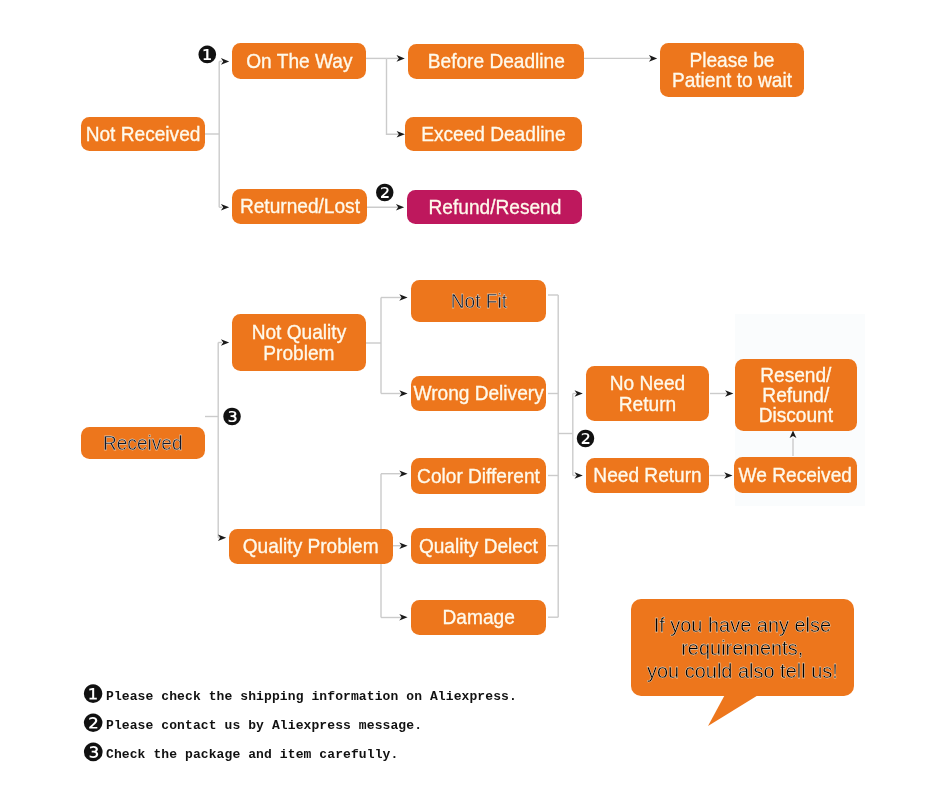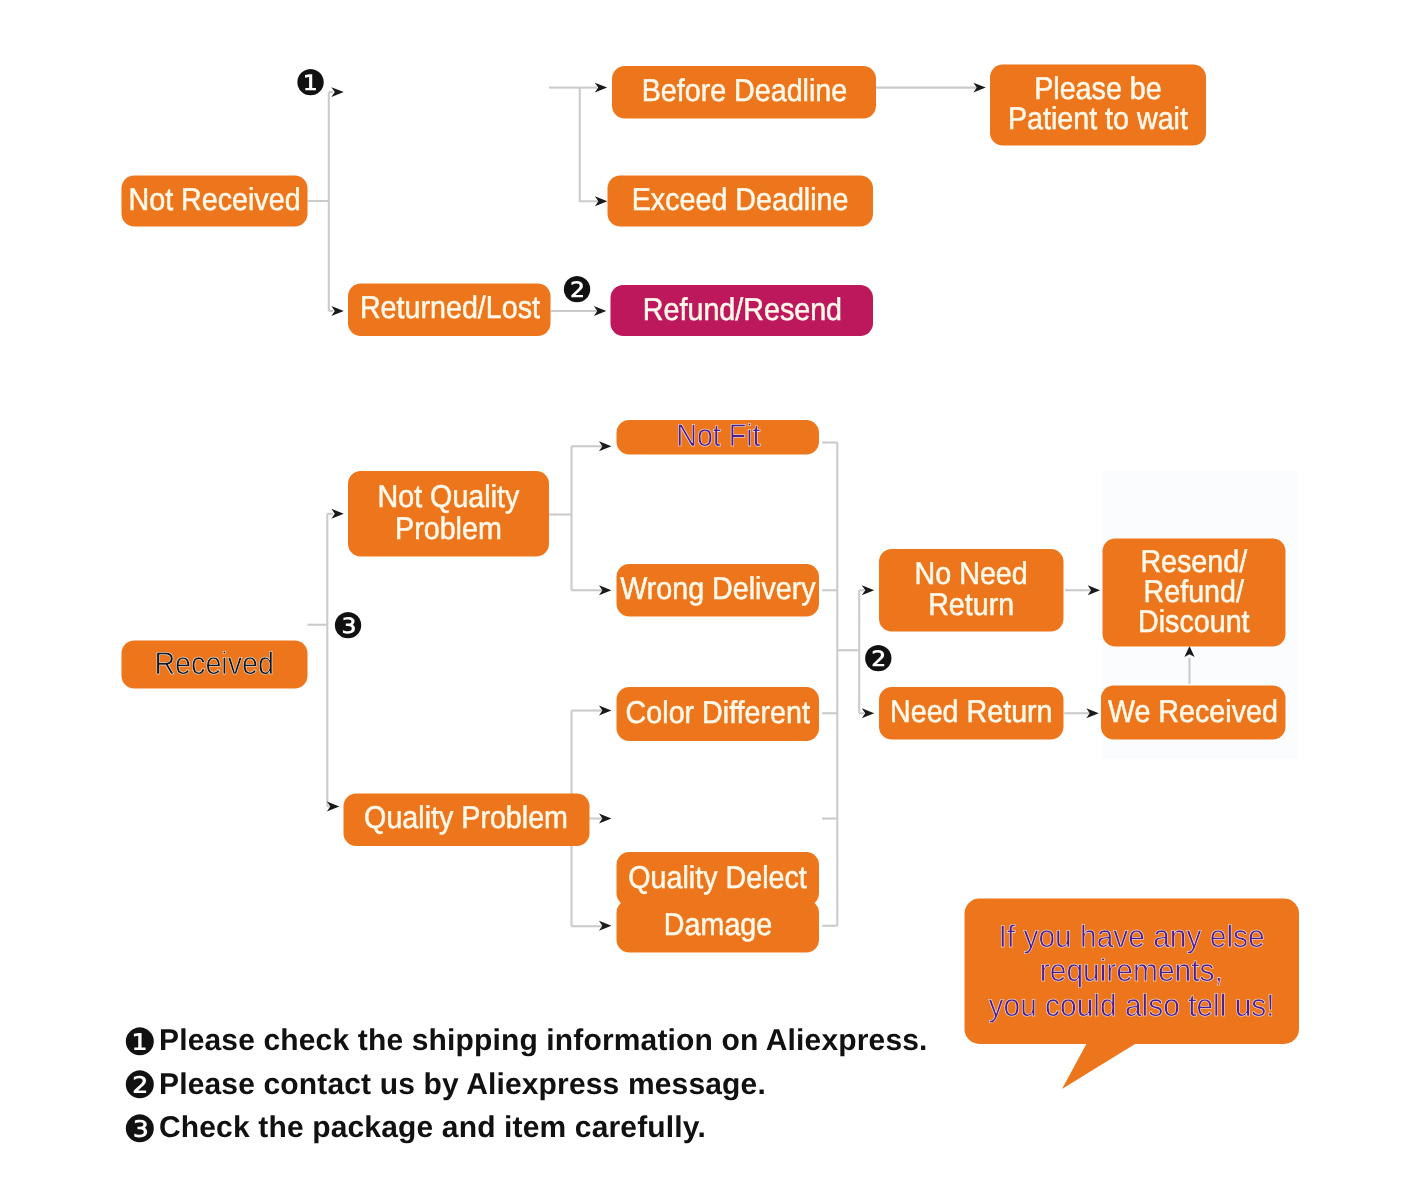--- a/index.html
+++ b/index.html
@@ -58,22 +58,22 @@
   .legend-marker {
     width: 19px; color: #111111;
     font-family: "DejaVu Sans", sans-serif;
     font-size: 25px; line-height: 19px;
     flex: 0 0 auto; margin-right: 5px; margin-left: -1px;
     display: inline-block; text-align: center;
     position: relative; top: 3px;
     transform: translateZ(0);
   }
   .legend-text {
-    font-family: Liberation Sans, sans-serif;
-    font-weight: bold; font-size: 20px; color: #111111;
+    font-family: Liberation Mono, monospace;
+    font-weight: bold; font-size: 13px; color: #111111;
     letter-spacing: 0.1px; white-space: nowrap;
     transform: translateZ(0);
     display: inline-block;
   }
 
   #callout { position: absolute; left: 631px; top: 599px; width: 223px; height: 97px; }
   .bubble-body {
     width: 100%; height: 100%;
     border-radius: 10px;
     background: #ED761C; color: #FEF9EB;
@@ -149,20 +149,23 @@
       <path d="M 733.4 393.5 L 725.1 390.2 L 727.4 393.5 L 725.1 396.8 Z" fill="#1A1A1A"></path>
       <polyline points="709.5,475.5 727,475.5" fill="none" stroke="#CBCBCB" stroke-width="1.4"></polyline>
       <path d="M 732.5 475.5 L 724.2 472.2 L 726.5 475.5 L 724.2 478.8 Z" fill="#1A1A1A"></path>
       <polyline points="793,456 793,438.5" fill="none" stroke="#CBCBCB" stroke-width="1.4"></polyline>
       <path d="M 793 430.6 L 789.6 438 L 793 436.1 L 796.4 438 Z" fill="#1A1A1A"></path>
     </svg>
 
   <div class="node" style="left: 81px; top: 117px; width: 124px; height: 34px; background: rgb(237, 118, 28); color: rgb(254, 249, 235);">
     <span class="nl" style="-webkit-text-stroke: 0.35px rgb(254, 249, 235);">Not Received</span>
   </div>
+  <div class="node" style="left: 232px; top: 43px; width: 134px; height: 36px; background: rgb(237, 118, 28); color: rgb(254, 249, 235);">
+    <span class="nl" style="-webkit-text-stroke: 0.35px rgb(254, 249, 235);">On The Way</span>
+  </div>
   <div class="node" style="left: 408px; top: 44px; width: 176px; height: 35px; background: rgb(237, 118, 28); color: rgb(254, 249, 235);">
     <span class="nl" style="-webkit-text-stroke: 0.35px rgb(254, 249, 235);">Before Deadline</span>
   </div>
   <div class="node" style="left: 660px; top: 43px; width: 144px; height: 54px; background: rgb(237, 118, 28); color: rgb(254, 249, 235);">
     <span class="nl" style="-webkit-text-stroke: 0.35px rgb(254, 249, 235);">Please be
 Patient to wait</span>
   </div>
   <div class="node" style="left: 405px; top: 117px; width: 177px; height: 34px; background: rgb(237, 118, 28); color: rgb(254, 249, 235);">
     <span class="nl" style="-webkit-text-stroke: 0.35px rgb(254, 249, 235);">Exceed Deadline</span>
   </div>
@@ -176,30 +179,30 @@
   <div class="node" style="left: 81px; top: 402px; width: 124px; height: 32px; background: rgb(237, 118, 28); color: #0f172a; margin-top: 25px;">
     <span class="nl" style="-webkit-text-stroke: 0.35px rgb(254, 249, 235);">Received</span>
   </div>
   <div class="node" style="left: 232px; top: 314px; width: 134px; height: 57px; background: rgb(237, 118, 28); color: rgb(254, 249, 235); align-items: center;">
     <span class="nl" style="-webkit-text-stroke: 0.35px rgb(254, 249, 235);">Not Quality
 Problem</span>
   </div>
   <div class="node" style="left: 229px; top: 529px; width: 164px; height: 35px; background: rgb(237, 118, 28); color: rgb(254, 249, 235);">
     <span class="nl" style="-webkit-text-stroke: 0.35px rgb(254, 249, 235);">Quality Problem</span>
   </div>
-  <div class="node" style="left: 411px; top: 280px; width: 135px; height: 23px; background: rgb(237, 118, 28); color: #4c1d95;">
+  <div class="node" style="left: 411px; top: 280px; width: 135px; height: 42px; background: rgb(237, 118, 28); color: #0f172a;">
     <span class="nl" style="-webkit-text-stroke: 0.35px rgb(254, 249, 235);">Not Fit</span>
   </div>
   <div class="node" style="left: 411px; top: 376px; width: 135px; height: 35px; background: rgb(237, 118, 28); color: rgb(254, 249, 235);">
     <span class="nl" style="-webkit-text-stroke: 0.35px rgb(254, 249, 235);">Wrong Delivery</span>
   </div>
   <div class="node" style="left: 411px; top: 458px; width: 135px; height: 36px; background: rgb(237, 118, 28); color: rgb(254, 249, 235);">
     <span class="nl" style="-webkit-text-stroke: 0.35px rgb(254, 249, 235);">Color Different</span>
   </div>
-  <div class="node" style="left: 411px; top: 528px; width: 135px; height: 36px; background: rgb(237, 118, 28); color: rgb(254, 249, 235); margin-top: 40px;">
+  <div class="node" style="left: 411px; top: 528px; width: 135px; height: 36px; background: rgb(237, 118, 28); color: rgb(254, 249, 235);">
     <span class="nl" style="-webkit-text-stroke: 0.35px rgb(254, 249, 235);">Quality Delect</span>
   </div>
   <div class="node" style="left: 411px; top: 600px; width: 135px; height: 35px; background: rgb(237, 118, 28); color: rgb(254, 249, 235);">
     <span class="nl" style="-webkit-text-stroke: 0.35px rgb(254, 249, 235);">Damage</span>
   </div>
   <div class="node" style="left: 586px; top: 366px; width: 123px; height: 55px; background: rgb(237, 118, 28); color: rgb(254, 249, 235);">
     <span class="nl" style="-webkit-text-stroke: 0.35px rgb(254, 249, 235);">No Need
 Return</span>
   </div>
   <div class="node" style="left: 586px; top: 458px; width: 123px; height: 35px; background: rgb(237, 118, 28); color: rgb(254, 249, 235);">
@@ -213,21 +216,21 @@
   <div class="node" style="left: 734px; top: 457px; width: 123px; height: 36px; background: rgb(237, 118, 28); color: rgb(254, 249, 235);">
     <span class="nl" style="-webkit-text-stroke: 0.35px rgb(254, 249, 235);">We Received</span>
   </div>
 
   <div class="marker" style="left: 195px; top: 43.2px; color: rgb(17, 17, 17);">❶</div>
   <div class="marker" style="left: 372.7px; top: 180.8px; color: rgb(17, 17, 17);">❷</div>
   <div class="marker" style="left: 220px; top: 404.7px; color: rgb(17, 17, 17);">❸</div>
   <div class="marker" style="left: 573.5px; top: 426.7px; color: rgb(17, 17, 17);">❷</div>
 
   <div id="callout">
-    <div class="bubble-body" style="background: rgb(237, 118, 28); color: #4c1d95; margin-left: 12px;">
+    <div class="bubble-body" style="background: rgb(237, 118, 28); color: #000000;">
       <div style="-webkit-text-stroke: 0.35px rgb(254, 249, 235);">If you have any else</div>
       <div style="-webkit-text-stroke: 0.35px rgb(254, 249, 235);">requirements,</div>
       <div style="-webkit-text-stroke: 0.35px rgb(254, 249, 235);">you could also tell us!</div>
     </div>
     <svg class="bubble-tail" width="60" height="36" viewBox="0 0 60 36">
       <path d="M 16.5 0.5 L 49.5 0.5 L 0 31 Z" fill="#ED761C"></path>
     </svg>
   </div>
 
   <div id="legend">

